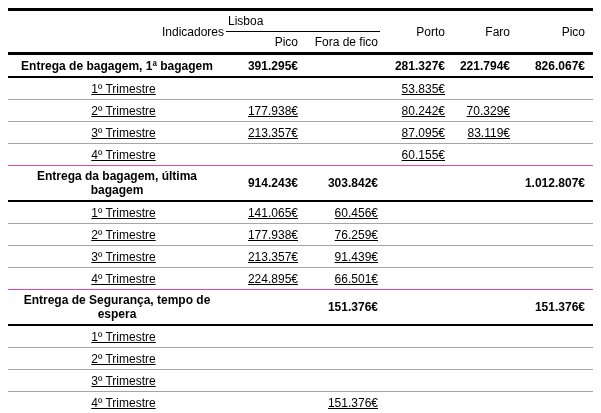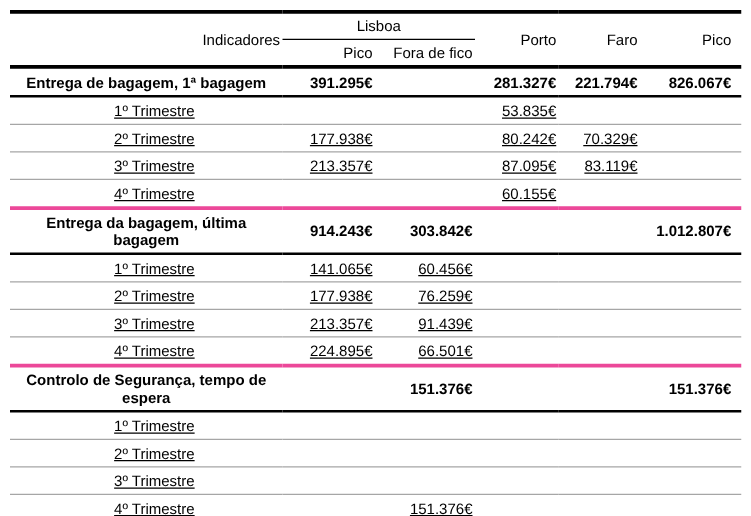--- a/index.html
+++ b/index.html
@@ -36,21 +36,21 @@
   }
   thead th {
     font-weight: normal;
     height: 13px;
   }
   th.col-label {
     text-align: right;
     padding-left: 2px;
   }
   th.group-head {
-    text-align: center;
+    text-align: left;
     border-bottom: 1px solid #000000;
   }
   th.num-head {
     text-align: right;
   }
   td.num {
     text-align: right;
     white-space: nowrap;
   }
   td.lbl {
@@ -70,21 +70,21 @@
     font-weight: bold;
   }
   tr.section {
     border-bottom: 2px solid #000000;
   }
   tr.detail {
     border-bottom: 1px solid #a6a6a6;
     text-decoration: underline;
   }
   tr.detail-last {
-    border-bottom: 3px solid #ec4899;
+    border-bottom: 1px solid #ec4899;
   }
 </style>
 </head>
 <body>
 
 <table class="pen-table">
   <colgroup>
     <col style="width:218px">
     <col style="width:74px">
     <col style="width:80px">
@@ -183,21 +183,21 @@
     <tr class="detail detail-last">
       <td class="lbl">4º Trimestre</td>
       <td class="num">224.895€</td>
       <td class="num">66.501€</td>
       <td class="num"></td>
       <td class="num"></td>
       <td class="num last-col"></td>
     </tr>
 
     <tr class="section">
-      <td class="lbl">Controlo de Segurança, tempo de espera</td>
+      <td class="lbl">Entrega de Segurança, tempo de espera</td>
       <td class="num"></td>
       <td class="num">151.376€</td>
       <td class="num"></td>
       <td class="num"></td>
       <td class="num last-col">151.376€</td>
     </tr>
     <tr class="detail">
       <td class="lbl">1º Trimestre</td>
       <td class="num"></td>
       <td class="num"></td>

